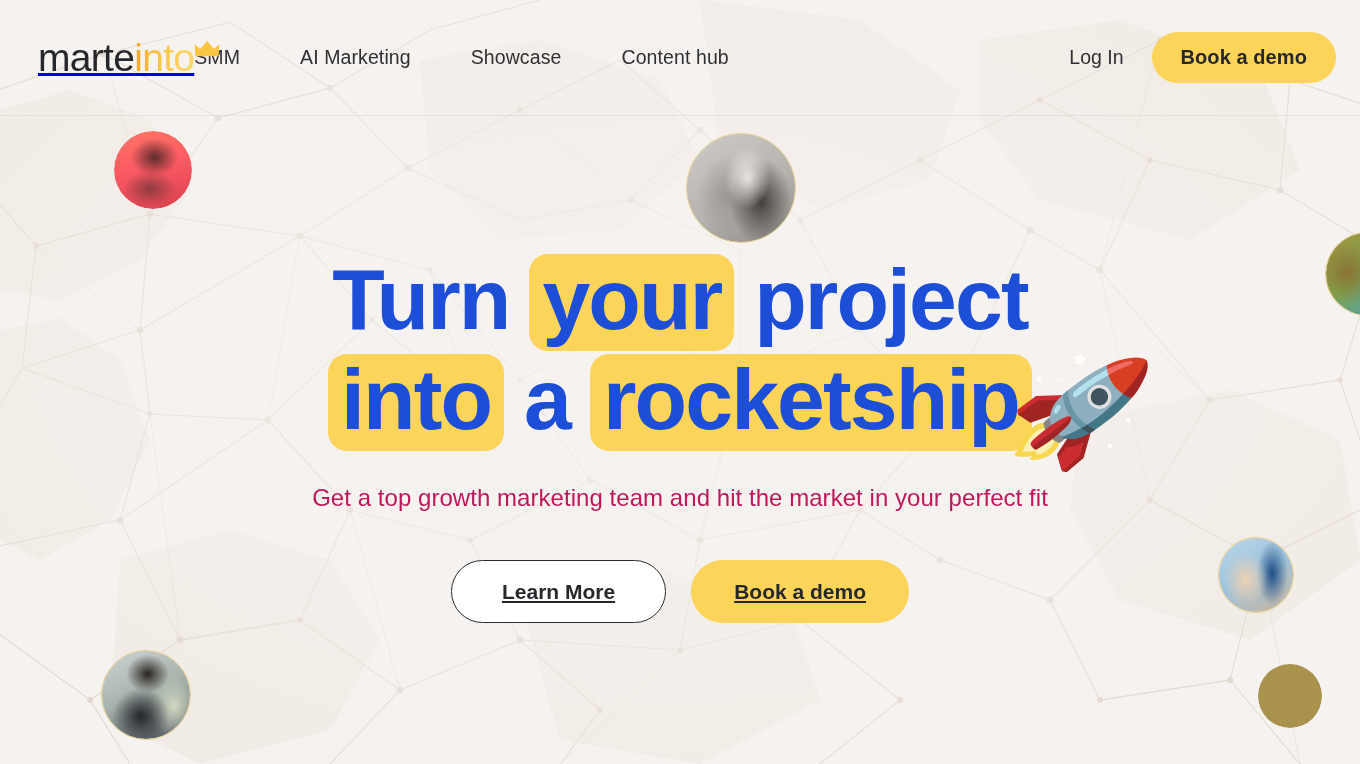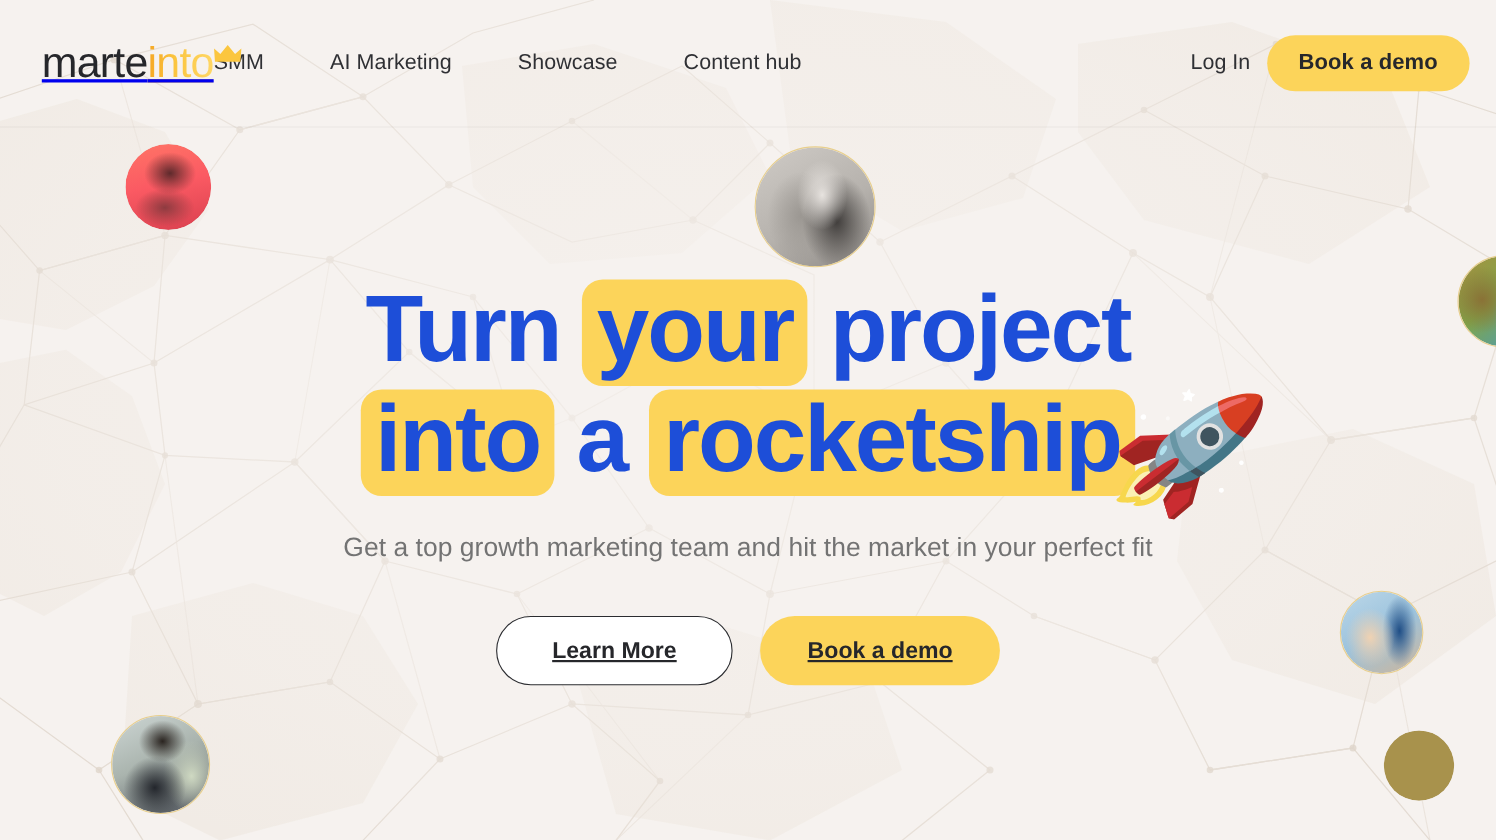--- a/index.html
+++ b/index.html
@@ -93,21 +93,21 @@
     color: #2f3034;
     text-decoration: none;
     white-space: nowrap;
     letter-spacing: 0.005em;
   }
 
   .header-right {
     margin-left: auto;
     display: flex;
     align-items: center;
-    gap: 15px;
+    gap: 28px;
   }
   .login-link {
     font-size: 19.5px;
     color: #2f3034;
     text-decoration: none;
     white-space: nowrap;
   }
   .btn-demo-top {
     background: #fcd45a;
     color: #26272b;
@@ -165,21 +165,21 @@
     font-size: 112px;
     line-height: 1;
     transform: rotate(8deg);
     user-select: none;
   }
 
   .subtitle {
     margin: 31px 0 0;
     font-size: 24px;
     line-height: 1.35;
-    color: #737373;
+    color: #be185d;
     text-align: center;
     letter-spacing: 0.002em;
     white-space: nowrap;
   }
 
   .cta-row {
     margin-top: 46px;
     display: flex;
     align-items: center;
     gap: 25px;

